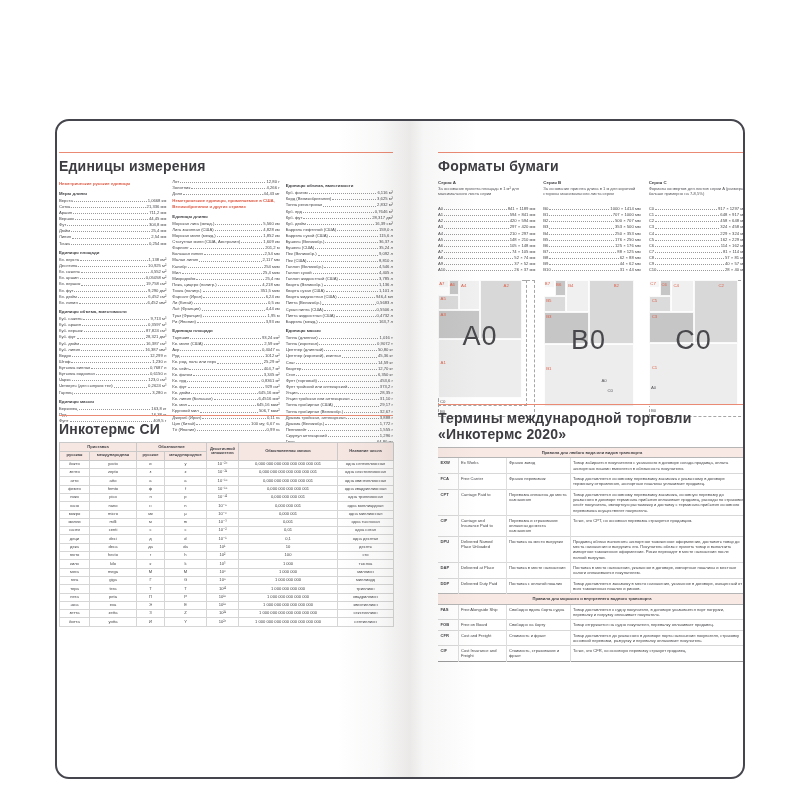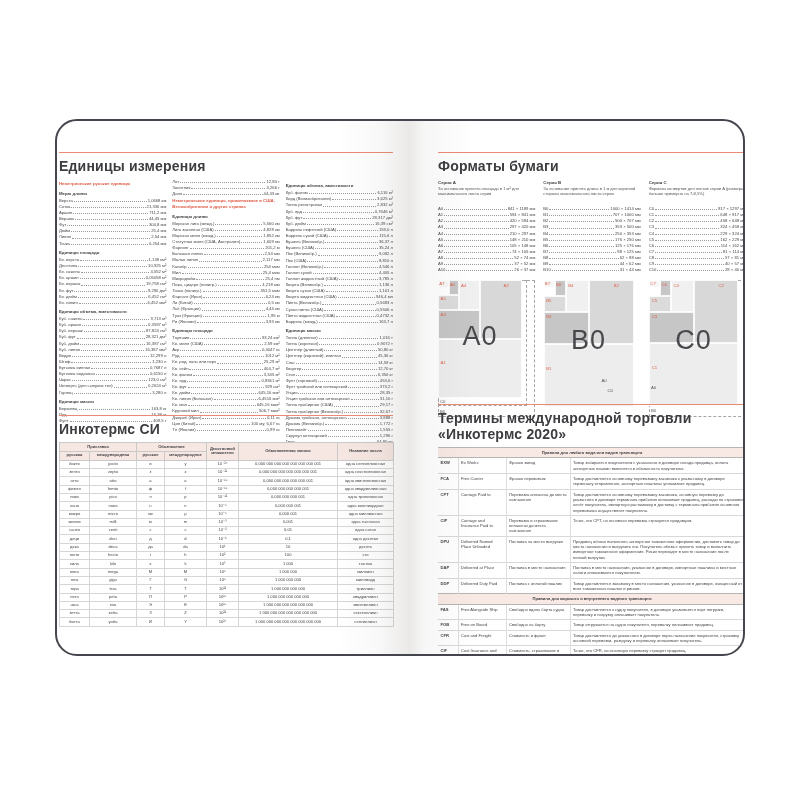--- a/index.html
+++ b/index.html
@@ -1,18 +1,18 @@
 <!DOCTYPE html>
 <html><head>
 <meta charset="utf-8">
 <style>
   html,body{margin:0;padding:0;background:#ffffff;}
   body{width:800px;height:800px;position:relative;font-family:"Liberation Sans","DejaVu Sans",sans-serif;color:#46464a;}
-  .book{position:absolute;left:55px;top:119px;width:690px;height:537px;box-sizing:border-box;
-        border:2px solid #45454d;border-radius:22px;background:#fff;overflow:hidden;text-decoration:underline;}
+  .book{position:absolute;left:55px;top:119px;width:690px;height:660px;box-sizing:border-box;
+        border:2px solid #45454d;border-radius:14px;background:#fff;overflow:hidden;text-decoration:underline;}
   .spine{position:absolute;left:280px;top:0;width:140px;height:100%;pointer-events:none;
          background:linear-gradient(90deg,rgba(0,0,0,0) 0%,rgba(95,85,78,.04) 30%,rgba(95,85,78,.13) 52%,rgba(95,85,78,.05) 62%,rgba(0,0,0,0) 100%);}
   .sec{position:absolute;}
   #units{left:2px;top:31px;width:334px;}
   #si{left:2px;top:294px;width:334px;}
   #formats{left:381px;top:31px;width:308px;}
   #incoterms{left:381px;top:283px;width:308px;}
   .rule{border-top:1px solid #eb8a74;margin-bottom:5px;}
   .title{font-size:14px;font-weight:600;color:#3c3c41;letter-spacing:.2px;margin:0 0 5px 0;}
   .cols{display:flex;gap:6px;}

